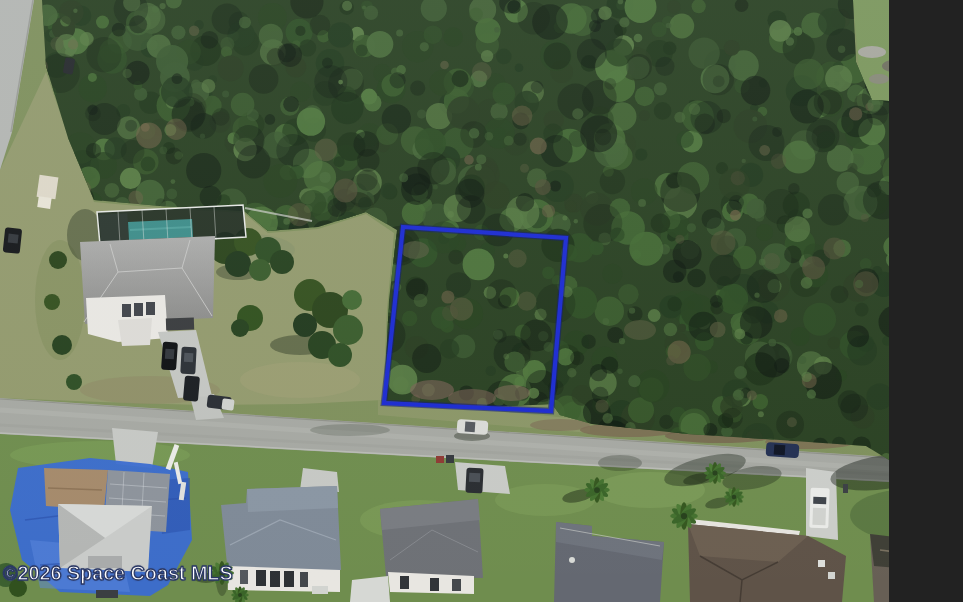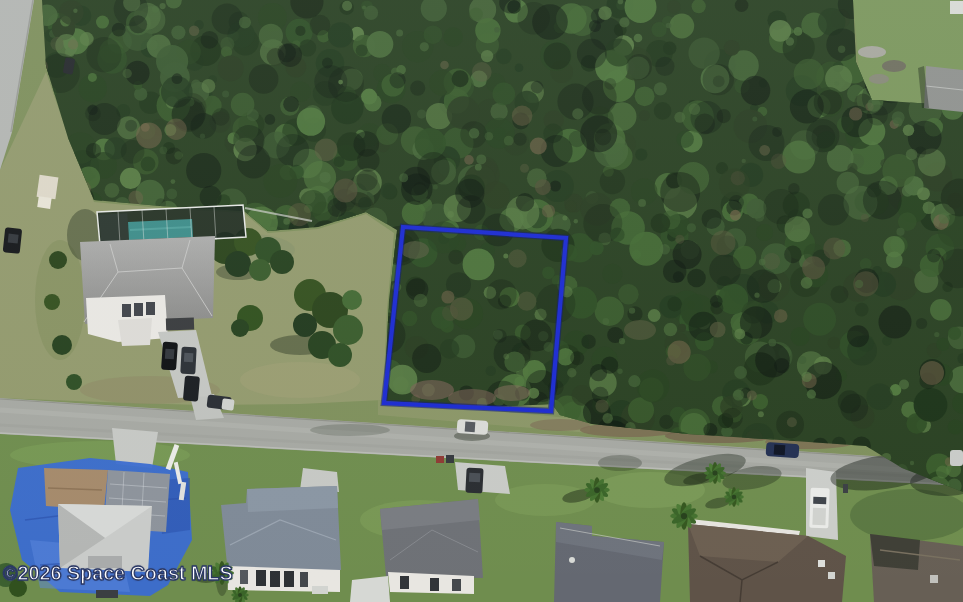--- a/index.html
+++ b/index.html
@@ -1,18 +1,18 @@
 <!DOCTYPE html>
 <html><head>
 <meta charset="utf-8">
 <style>
   html,body{margin:0;padding:0;background:#222;}
   .stage{
     position:relative;
-    width:963px;height:602px;
+    width:889px;height:602px;
     overflow:hidden;
     background:#7f905c;
     font-family:"Liberation Sans", sans-serif;
   }
   .stage svg{position:absolute;left:0;top:0;}
   .watermark{
     position:absolute;
     left:3px;top:561px;
     font-size:21px;
     font-weight:bold;

